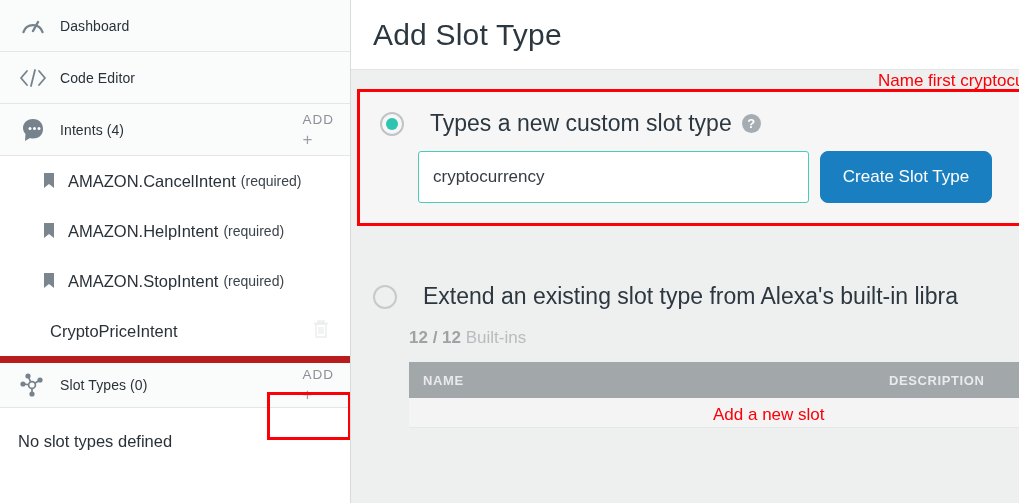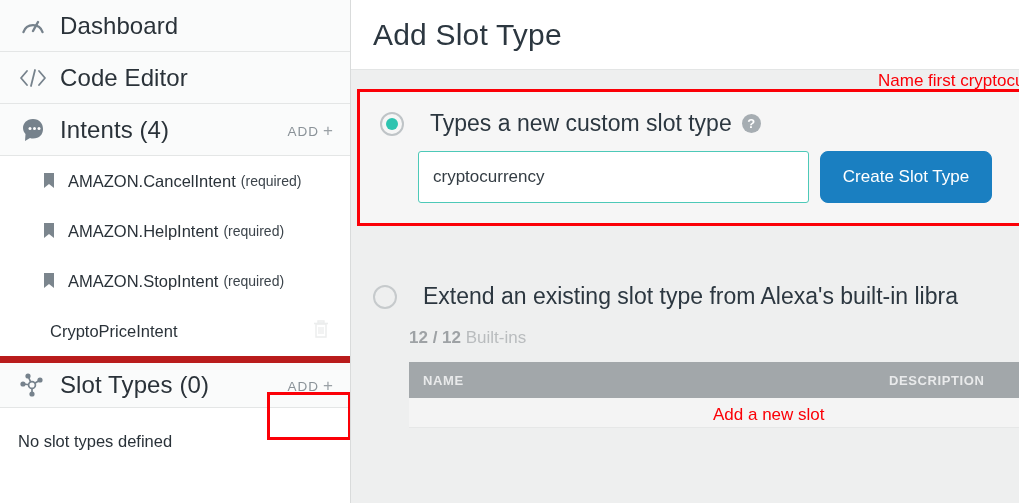--- a/index.html
+++ b/index.html
@@ -39,36 +39,37 @@
     position: relative;
   }
   .nav-icon {
     width: 34px; height: 34px;
     flex: 0 0 34px;
     display: flex; align-items: center; justify-content: center;
     color: #76828c;
     margin-right: 10px;
   }
   .nav-label {
-    font-size: 24px;
+    font-size: 14px;
     color: #2a3239;
     font-weight: 400;
     letter-spacing: 0.1px;
     white-space: nowrap;
   }
   .nav-add {
     position: absolute;
     right: 16px;
     top: 50%;
     transform: translateY(-50%);
     font-size: 13.5px;
     color: #8a9298;
     letter-spacing: 1px;
-    display: flex; align-items: flex-end; gap: 4px;
-    white-space: nowrap;
+    display: flex; align-items: flex-start; gap: 4px;
+    white-space: nowrap;
+    flex-direction: column;
   }
   .nav-add .plus { font-size: 17px; line-height: 1; color: #9aa1a6; }
 
   .intent-row {
     height: 50px;
     display: flex;
     align-items: center;
     padding-left: 42px;
     background: #ffffff;
     position: relative;

